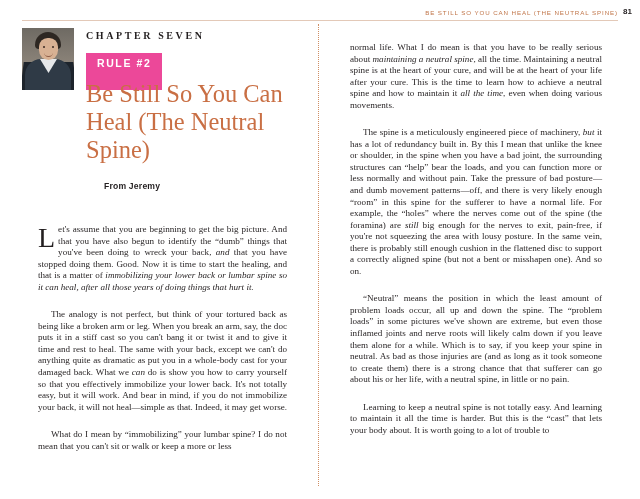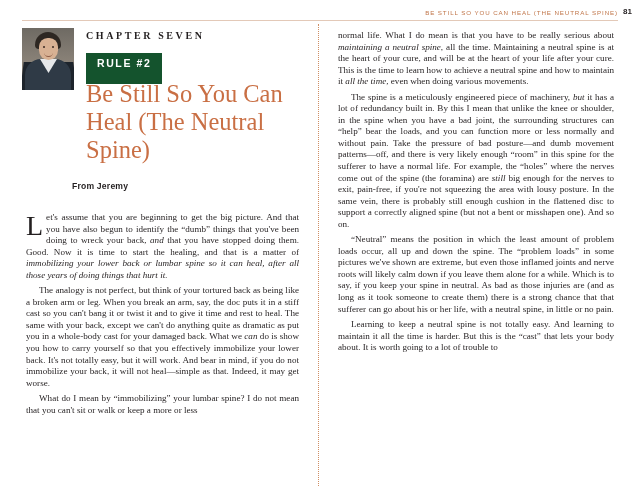--- a/index.html
+++ b/index.html
@@ -157,68 +157,68 @@
     font-weight: bold;
     letter-spacing: 2.6px;
     color: #231f20;
     white-space: nowrap;
   }
 
   .rule-badge {
     position: absolute;
     top: 53px;
     left: 86px;
-    background: #14532d;
+    background: #ec4899;
     color: #ffffff;
     font-family: "Liberation Sans", sans-serif;
     font-size: 10.5px;
     font-weight: bold;
     letter-spacing: 1.6px;
-    padding: 5px 11px 15px 11px;
+    padding: 5px 11px 21px 11px;
     line-height: 1;
   }
 
   .chapter-title {
     position: absolute;
     top: 80px;
     left: 86px;
     width: 220px;
     font-family: "Liberation Serif", serif;
     font-size: 24.5px;
     line-height: 1.14;
     color: #c96f44;
     font-weight: normal;
     margin: 0;
   }
 
   .byline {
     position: absolute;
     top: 181px;
-    left: 72px;
+    left: 104px;
     font-family: "Liberation Sans", sans-serif;
     font-size: 8.6px;
     font-weight: bold;
     color: #231f20;
     letter-spacing: 0.2px;
   }
 
   .body-left {
     position: absolute;
     top: 208px;
     left: 22px;
     width: 281px;
     font-size: 9.1px;
     line-height: 11.55px;
     text-align: justify;
     text-justify: inter-word;
     hyphens: auto;
   }
   .body-left p,
   .body-right p {
-    margin: 4px;
+    margin: 16px;
   }
   .body-left p + p,
   .body-right p + p {
     text-indent: 13px;
   }
   .dropcap-wrap {
     position: relative;
   }
   .dropcap {
     float: left;

